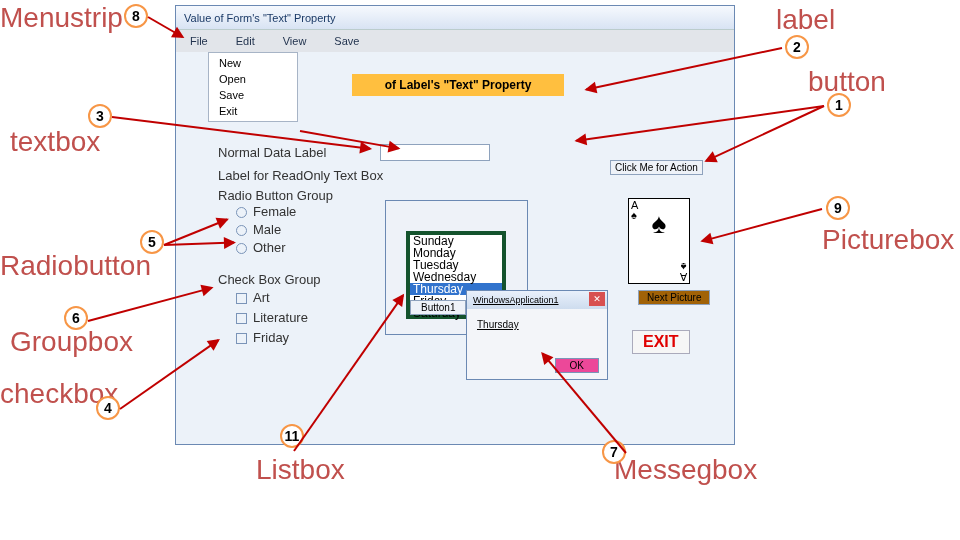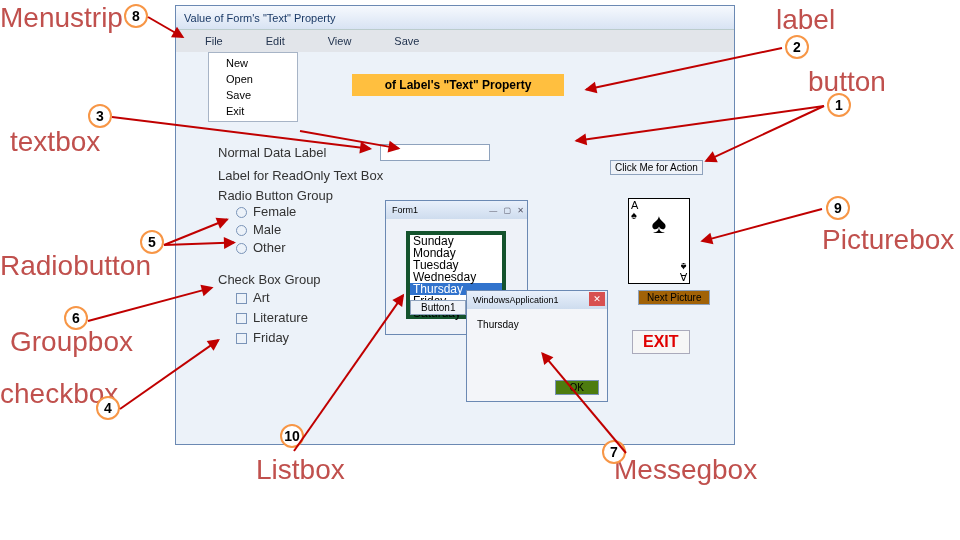--- a/index.html
+++ b/index.html
@@ -5,41 +5,41 @@
   *{box-sizing:border-box;margin:0;padding:0;font-family:"Segoe UI",Tahoma,sans-serif;}
   body{width:960px;height:540px;background:#fff;position:relative;overflow:hidden;}
   .ann{position:absolute;color:#c0504d;font-size:28px;font-weight:400;}
   .num{position:absolute;width:24px;height:24px;border:2px solid #f79646;border-radius:50%;text-align:center;line-height:20px;font-size:14px;font-weight:bold;color:#000;background:#fff;}
   .arrow{position:absolute;height:2px;background:#c00000;transform-origin:left center;}
   .arrow::after{content:"";position:absolute;right:-2px;top:-5px;border-left:12px solid #c00000;border-top:6px solid transparent;border-bottom:6px solid transparent;}
   
   .win{position:absolute;left:175px;top:5px;width:560px;height:440px;border:1px solid #6b89b3;background:#ecf2f9;}
   .win .titlebar{height:24px;background:linear-gradient(#f6f9fe,#d8e3f3);display:flex;align-items:center;padding-left:8px;font-size:11px;color:#1b3a66;border-bottom:1px solid #bcc;}
   .menubar{height:22px;background:#e2e5ea;display:flex;align-items:center;font-size:11px;color:#23344f;}
-  .menubar span{padding:0 14px;margin-left:15px;}
-  .dropdown{position:absolute;left:208px;top:52px;width:90px;background:#fff;border:1px solid #a7b4c6;font-size:11px;padding:2px 7px;}
+  .menubar span{padding:0 14px;}
+  .dropdown{position:absolute;left:208px;top:52px;width:90px;background:#fff;border:1px solid #a7b4c6;font-size:11px;padding:2px 0;}
   .dropdown div{padding:2px 10px;}
   .yellow{position:absolute;left:352px;top:74px;width:212px;height:22px;background:#ffbf3f;color:#000;font-size:12px;font-weight:bold;text-align:center;line-height:22px;}
   .frm{position:absolute;font-size:13px;color:#333;}
   .tbx{border:1px solid #8ea2bd;background:#fff;height:17px;}
   .radio,.chk{width:11px;height:11px;border:1px solid #7a94b8;display:inline-block;margin-right:6px;vertical-align:middle;}
   .radio{border-radius:50%;}
   
   .lwin{position:absolute;left:385px;top:200px;width:143px;height:135px;border:1px solid #6b89b3;background:#eef2f8;}
   .lwin .tb{height:18px;background:linear-gradient(#e9f0fb,#cedcee);font-size:9px;padding-left:6px;line-height:18px;position:relative;}
   .lwin .ctrl{position:absolute;right:1px;top:1px;font-size:8px;letter-spacing:2px;color:#556;}
   .listbox{position:absolute;left:20px;top:30px;width:100px;height:88px;background:#fff;border:4px solid #14532d;font-size:12px;}
   .listbox div{padding:0 3px;line-height:12px;}
   .listbox .sel{background:#3173cd;color:#fff;}
   
-  .msg{position:absolute;left:466px;top:290px;width:142px;height:112px;border:1px solid #6b89b3;background:#f3f5f9;}
+  .msg{position:absolute;left:466px;top:290px;width:142px;height:90px;border:1px solid #6b89b3;background:#f3f5f9;text-decoration:underline;}
   .msg .mt{height:18px;background:linear-gradient(#e9f0fb,#cedcee);font-size:9px;padding-left:6px;line-height:18px;position:relative;}
   .msg .xc{position:absolute;right:2px;top:1px;width:16px;height:14px;background:#d85050;color:#fff;text-align:center;line-height:14px;font-size:9px;}
   .msg .body{padding:10px;font-size:10px;}
-  .msg .ok{position:absolute;right:8px;bottom:6px;border:1px solid #7a94b8;background:#4d7c0f;font-size:10px;padding:1px 14px;}
+  .msg .ok{position:absolute;right:8px;bottom:6px;border:1px solid #7a94b8;background:#ec4899;font-size:10px;padding:1px 14px;}
   
   .card{position:absolute;left:628px;top:198px;width:62px;height:86px;background:#fff;border:1px solid #000;text-align:center;}
   .card .suit{font-size:28px;line-height:50px;}
   .card .c1{position:absolute;top:1px;left:2px;font-size:11px;text-align:left;line-height:10px;}
   .card .c2{position:absolute;bottom:1px;right:2px;font-size:11px;transform:rotate(180deg);line-height:10px;}
   .exitbtn{position:absolute;left:632px;top:330px;color:#e00000;font-weight:bold;font-size:16px;border:1px solid #aab;padding:2px 10px;background:#f6f6f6;}
   .nextbtn{position:absolute;left:614px;top:290px;font-size:10px;border:1px solid #8ea2bd;background:#a16207;padding:1px 8px;margin-left:24px;}
   .clickme{position:absolute;left:610px;top:160px;font-size:10px;border:1px solid #8ea2bd;background:#eef2f8;padding:1px 4px;}
   .smallbtn{position:absolute;border:1px solid #8ea2bd;background:#eef2f8;font-size:10px;padding:1px 10px;}
 </style>
@@ -76,21 +76,20 @@
 <div class="frm" style="left:236px;top:240px"><span class="radio"></span><span>Other</span></div>
 
 <div class="frm" style="left:218px;top:272px">Check Box Group</div>
 <div class="frm" style="left:236px;top:290px"><span class="chk"></span><span>Art</span></div>
 <div class="frm" style="left:236px;top:310px"><span class="chk"></span><span>Literature</span></div>
 <div class="frm" style="left:236px;top:330px"><span class="chk"></span><span>Friday</span></div>
 
 <div class="clickme">Click Me for Action</div>
 
 <div class="lwin">
-  <div class="tb"><span>Form1</span><span class="ctrl">— ▢ ✕</span></div>
   <div class="listbox">
     <div>Sunday</div>
     <div>Monday</div>
     <div>Tuesday</div>
     <div>Wednesday</div>
     <div class="sel">Thursday</div>
     <div>Friday</div>
     <div>Saturday</div>
   </div>
 </div>
@@ -122,21 +121,21 @@
 <div class="ann" style="left:614px;top:454px">Messegbox</div>
 
 <div class="num" style="left:124px;top:4px">8</div>
 <div class="num" style="left:785px;top:35px">2</div>
 <div class="num" style="left:88px;top:104px">3</div>
 <div class="num" style="left:827px;top:93px">1</div>
 <div class="num" style="left:140px;top:230px">5</div>
 <div class="num" style="left:64px;top:306px">6</div>
 <div class="num" style="left:96px;top:396px">4</div>
 <div class="num" style="left:826px;top:196px">9</div>
-<div class="num" style="left:280px;top:424px">10</div>
+<div class="num" style="left:280px;top:424px">11</div>
 <div class="num" style="left:602px;top:440px">7</div>
 
 <div class="arrow" style="left:148px;top:16px;width:40px;transform:rotate(30deg)"></div>
 <div class="arrow" style="left:112px;top:116px;width:260px;transform:rotate(7deg)"></div>
 <div class="arrow" style="left:300px;top:130px;width:100px;transform:rotate(10deg)"></div>
 <div class="arrow" style="left:164px;top:244px;width:68px;transform:rotate(-22deg)"></div>
 <div class="arrow" style="left:164px;top:244px;width:70px;transform:rotate(-2deg)"></div>
 <div class="arrow" style="left:88px;top:320px;width:128px;transform:rotate(-15deg)"></div>
 <div class="arrow" style="left:120px;top:408px;width:120px;transform:rotate(-35deg)"></div>
 <div class="arrow" style="left:782px;top:47px;width:200px;transform:rotate(168deg)"></div>

